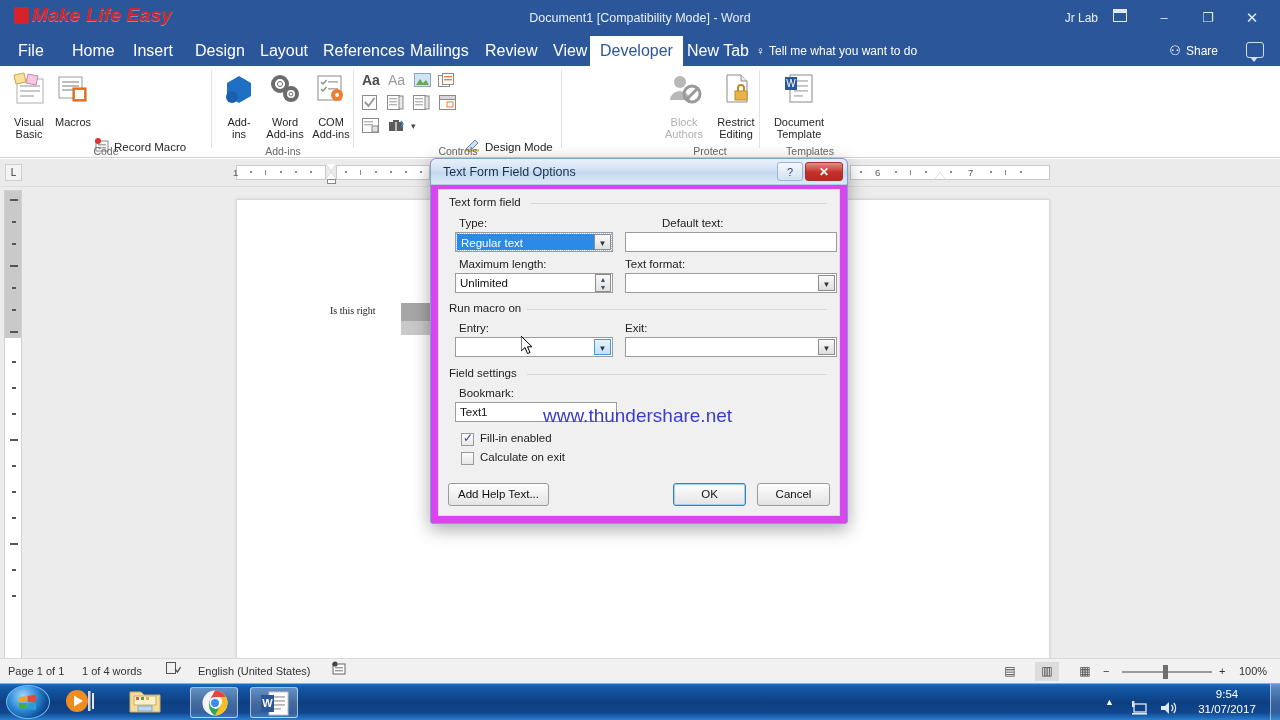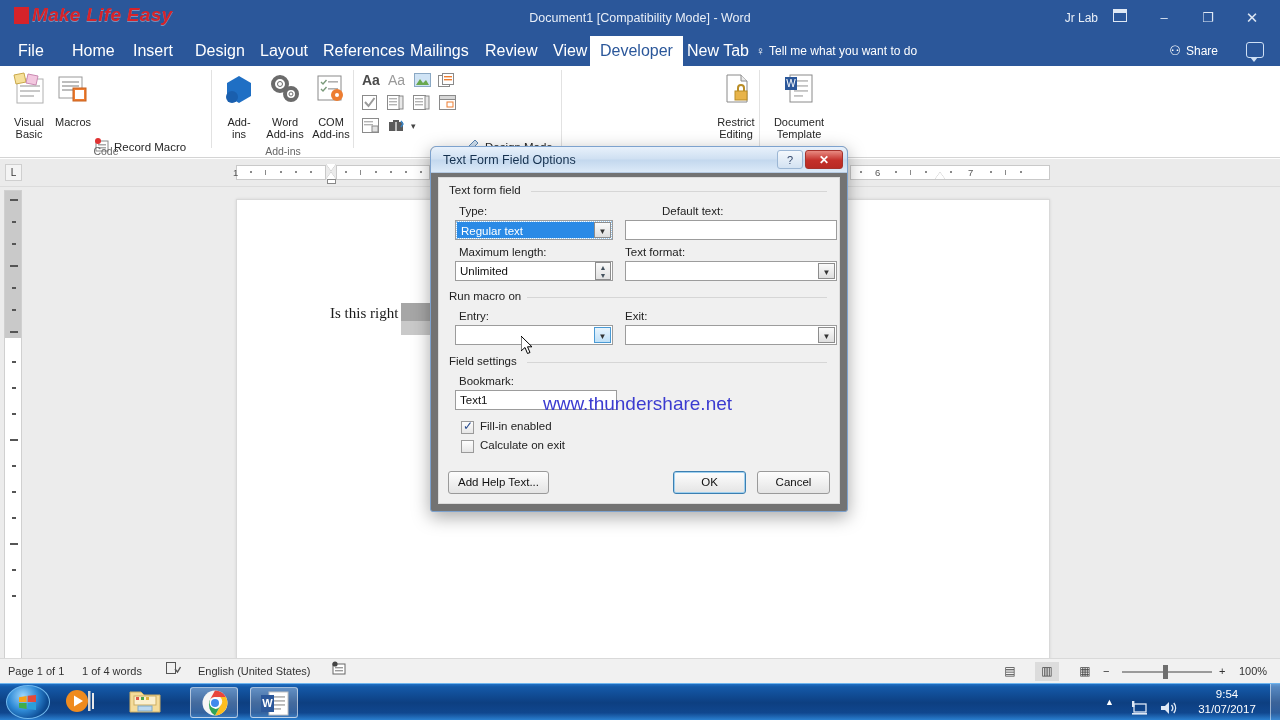--- a/index.html
+++ b/index.html
@@ -163,36 +163,36 @@
     position: absolute; left: 0; top: 187px; width: 1280px; height: 471px;
     background: #ececec;
   }
   .page {
     position: absolute; left: 236px; top: 12px; width: 814px; height: 470px;
     background: #ffffff; border: 1px solid #d9d9d9;
     box-shadow: 0 0 3px rgba(0,0,0,.10);
   }
   .doctext {
     position: absolute; left: 93px; top: 105px;
-    font-family: "Liberation Serif", serif; font-size: 15px; color: #1a1a1a;
+    font-family: "Liberation Serif", serif; font-size: 10px; color: #1a1a1a;
     white-space: nowrap;
   }
   .formfield {
     position: absolute; left: 164px; top: 103px; width: 72px; height: 18px;
     background: #a6a6a6;
   }
   .formfield2 {
     position: absolute; left: 164px; top: 121px; width: 72px; height: 14px;
     background: #c9c9c9;
   }
 
   
   .dlg {
-    position: absolute; left: 430px; top: 146px; width: 418px; height: 366px;
-    background: #737373;
+    position: absolute; left: 430px; top: 158px; width: 418px; height: 366px;
+    background: #d946ef;
     border: 1px solid #7da2ce;
     border-radius: 6px 6px 3px 3px;
     box-shadow: 0 5px 18px rgba(0,0,0,.35);
   }
   .dlg-tb {
     position: absolute; left: 0; top: 0; width: 100%; height: 26px;
     background: linear-gradient(180deg,#e8f1fb 0%,#cfe0f2 48%,#c3d8ee 52%,#dceaf8 100%);
     border-radius: 5px 5px 0 0;
     border-bottom: 1px solid #b6cbe3;
   }
@@ -611,20 +611,30 @@
               </g>
             </svg>
         </span><span>Group</span><span style="margin-left:4px;font-size:9px;">▾</span>
       </div>
       <div class="glabel">Controls</div>
       <div class="gsep"></div>
     </div>
 
 
     <div class="rgroup" style="left:660px; width:100px;">
+      <div class="bigbtn disabled" style="left:-3px; width:54px;">
+        <svg width="42" height="40" viewBox="0 0 42 40">
+          <circle cx="17" cy="11" r="6" fill="#b8b8b8"></circle>
+          <path d="M7 29 a10 9 0 0 1 20 0 z" fill="#b8b8b8"></path>
+          <circle cx="29" cy="23" r="8" fill="none" stroke="#9a9a9a" stroke-width="3"></circle>
+          <line x1="23" y1="29" x2="35" y2="17" stroke="#9a9a9a" stroke-width="3"></line>
+        </svg>
+        <span class="lbl">Block</span>
+        <span class="lbl" style="margin-top:0">Authors</span>
+      </div>
       <div class="bigbtn" style="left:48px; width:56px;">
         <svg width="42" height="40" viewBox="0 0 42 40">
           <path d="M12 4 h14 l6 6 v21 h-20 z" fill="#fff" stroke="#8a8a8a"></path>
           <path d="M26 4 v6 h6" fill="#ebebeb" stroke="#8a8a8a"></path>
           <rect x="20" y="20" width="12" height="9" fill="#e8b44a" stroke="#b98d26"></rect>
           <path d="M23 20 v-3 a3 3 0 0 1 6 0 v3" fill="none" stroke="#b98d26" stroke-width="2"></path>
         </svg>
         <span class="lbl">Restrict</span>
         <span class="lbl" style="margin-top:0">Editing</span>
       </div>

